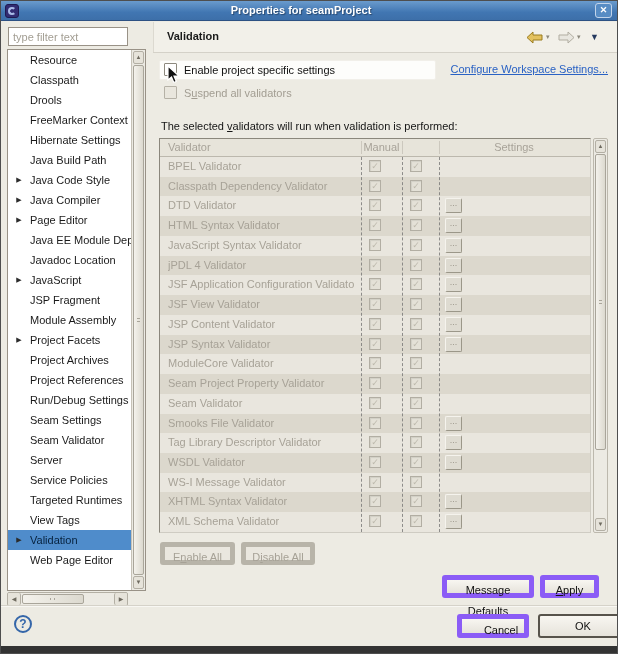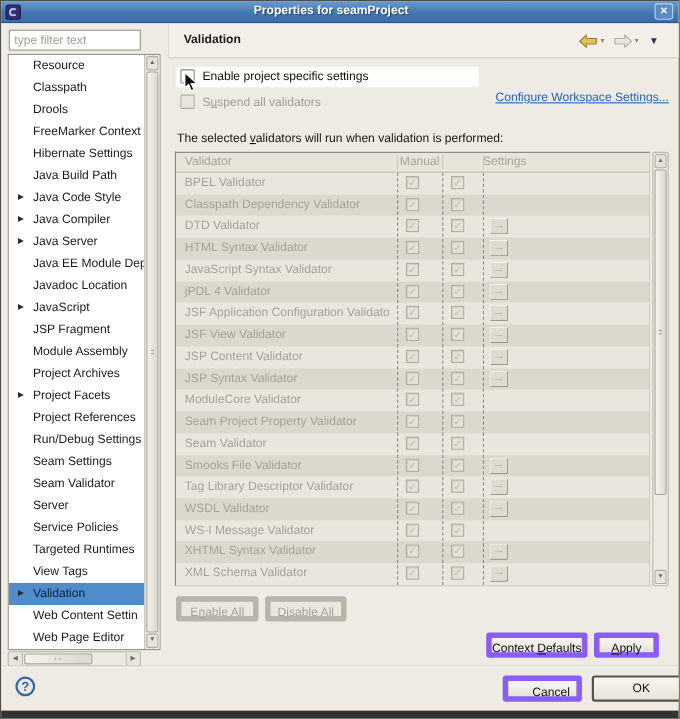--- a/index.html
+++ b/index.html
@@ -79,33 +79,33 @@
   .enable-hl { position: absolute; left: 158px; top: 59px; width: 277px; height: 20px;
     background: #fdfdfb; border: 1px solid #f1efe9; border-radius: 2px; }
   .cb { position: absolute; width: 13px; height: 13px; background: #fff;
     border: 1px solid #8d897e; border-radius: 1px; }
   .cb.enable { left: 163px; top: 62px; }
   .cb.suspend { left: 163px; top: 85px; background: #e9e6dd; border-color: #b5b1a6; }
   .lbl { position: absolute; white-space: nowrap; }
   .lbl.enable { left: 183px; top: 63px; color: #111; }
   .lbl.suspend { left: 183px; top: 86px; color: #a29d92; }
   .mn { text-decoration: underline; }
-  .ws-link { position: absolute; right: 9px; top: 62px; color: #2a62c4; text-decoration: underline; white-space: nowrap; margin-top: 20px; }
+  .ws-link { position: absolute; right: 9px; top: 62px; color: #2a62c4; text-decoration: underline; white-space: nowrap; }
   .caption { position: absolute; left: 160px; top: 119px; color: #151515; }
   .cursor-svg { position: absolute; left: 166px; top: 64px; z-index: 5; }
   
   .vtable { position: absolute; left: 158px; top: 137px; width: 432px; height: 395px;
     background: #e9e6de; border: 1px solid; border-color: #8b877c #cfccc3 #cfccc3 #8b877c; overflow: hidden; }
   .thead { position: relative; height: 18px; background: #e7e4da;
     border-bottom: 1px solid #bcb8ad; color: #a8a399; }
   .th { position: absolute; top: 2px; }
   .th.c0 { left: 8px; }
   .th.c1 { left: 201px; width: 41px; text-align: center; }
   .th.c2 { left: 242px; width: 37px; text-align: center; margin-top: 44px; }
-  .th.c3 { left: 279px; width: 150px; }
+  .th.c3 { left: 279px; width: 150px; text-align: center; }
   .thead .hsep { position: absolute; top: 2px; bottom: 2px; width: 1px; background: #ccc8be; }
   .tbody { position: relative; height: 375px; overflow: hidden; }
   .colsep { position: absolute; top: 0; bottom: 0; width: 0; border-left: 1px dashed #6f6f6f; opacity: .75; }
   .colsep.s1 { left: 201px; } .colsep.s2 { left: 242px; } .colsep.s3 { left: 279px; }
   .vrow { height: 19.74px; position: relative; }
   .vrow.odd { background: #dcd8cd; }
   .vname { position: absolute; left: 8px; top: 3px; right: 235px; color: #a7a297;
     white-space: nowrap; overflow: hidden; }
   .tcheck { position: absolute; top: 3px; width: 12px; height: 12px; background: #e4e1d7;
     border: 1px solid #b2aea3; box-shadow: inset 1px 1px 1px rgba(0,0,0,.08);
@@ -189,21 +189,21 @@
           <span class="tree-label">Java Code Style</span>
         </div>
 
         <div class="tree-item odd">
           <span class="arrow">▶</span>
           <span class="tree-label">Java Compiler</span>
         </div>
 
         <div class="tree-item even">
           <span class="arrow">▶</span>
-          <span class="tree-label">Java Server</span>
+          <span class="tree-label">Page Editor</span>
         </div>
 
         <div class="tree-item odd">
           
           <span class="tree-label">Java EE Module Dep</span>
         </div>
 
         <div class="tree-item even">
           
           <span class="tree-label">Javadoc Location</span>
@@ -217,28 +217,28 @@
         <div class="tree-item even">
           
           <span class="tree-label">JSP Fragment</span>
         </div>
 
         <div class="tree-item odd">
           
           <span class="tree-label">Module Assembly</span>
         </div>
 
-        <div class="tree-item even">
-          
-          <span class="tree-label">Project Archives</span>
-        </div>
-
         <div class="tree-item odd">
           <span class="arrow">▶</span>
           <span class="tree-label">Project Facets</span>
+        </div>
+
+        <div class="tree-item even">
+          
+          <span class="tree-label">Project Archives</span>
         </div>
 
         <div class="tree-item even">
           
           <span class="tree-label">Project References</span>
         </div>
 
         <div class="tree-item odd">
           
           <span class="tree-label">Run/Debug Settings</span>
@@ -272,24 +272,20 @@
         <div class="tree-item odd">
           
           <span class="tree-label">View Tags</span>
         </div>
 
         <div class="tree-item selected even">
           <span class="arrow">▶</span>
           <span class="tree-label">Validation</span>
         </div>
 
-        <div class="tree-item odd">
-          
-          <span class="tree-label">Web Content Settin</span>
-        </div>
 
         <div class="tree-item even">
           
           <span class="tree-label">Web Page Editor</span>
         </div>
 
     </div>
     <div class="tree-vscroll">
       <div class="sb-btn up">▲</div>
       <div class="sb-thumb">
@@ -487,21 +483,21 @@
     <div class="sb-btn up">▲</div>
     <div class="sb-thumb">
         <span class="grip"></span>
       </div>
     <div class="sb-btn down">▼</div>
   </div>
 
   <div class="btn disabled enable-all"><span>E</span><span class="mn">n</span><span>able All</span></div>
   <div class="btn disabled disable-all"><span>D</span><span class="mn">i</span><span>sable All</span></div>
 
-  <div class="btn restore"><span>Context </span><span class="mn">D</span><span>efaults</span></div>
+  <div class="btn restore"><span>Message </span><span class="mn">D</span><span>efaults</span></div>
   <div class="btn apply"><span></span><span class="mn">A</span><span>pply</span></div>
 
   <div class="bottom-sep"></div>
 
   <div class="help-btn"><span>?</span></div>
   <div class="btn cancel">Cancel</div>
   <div class="btn ok">OK</div>
 
   <div class="window-bottom"></div>
 </div>

